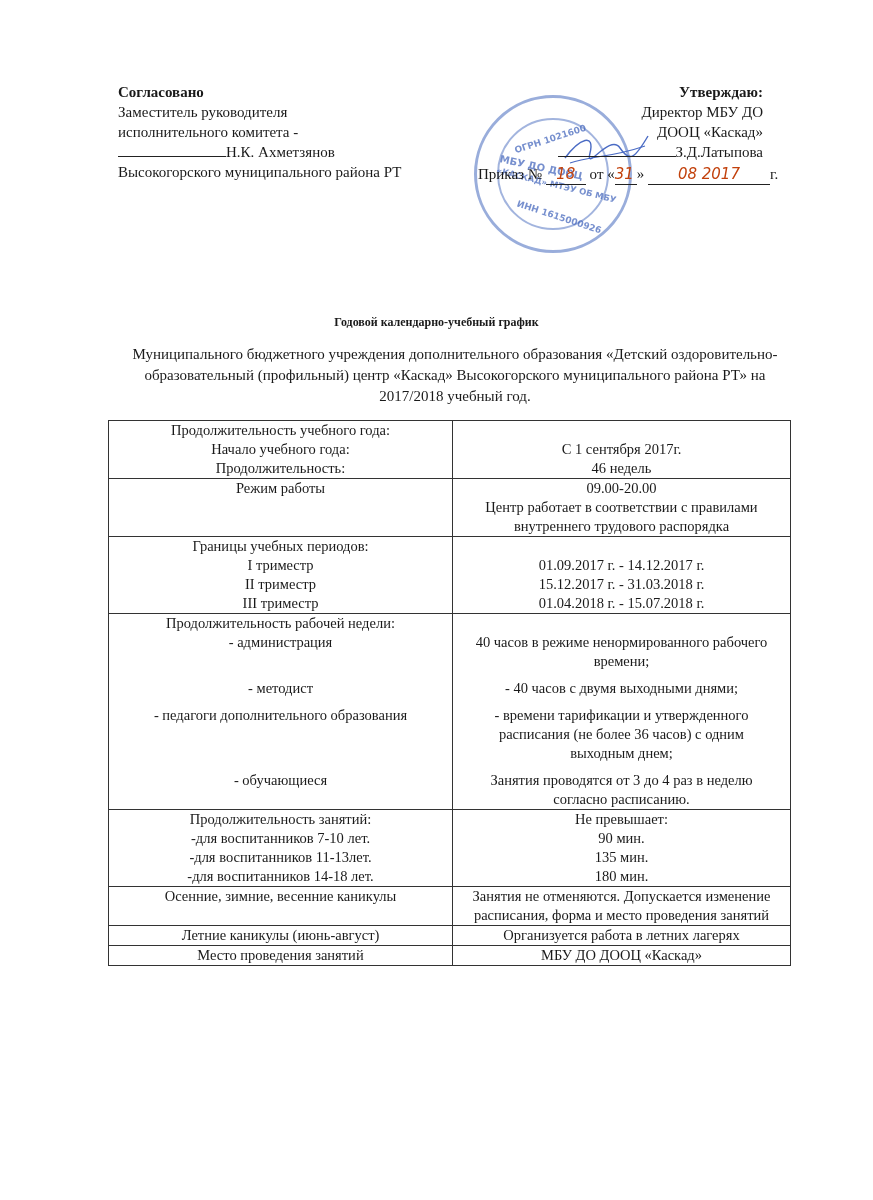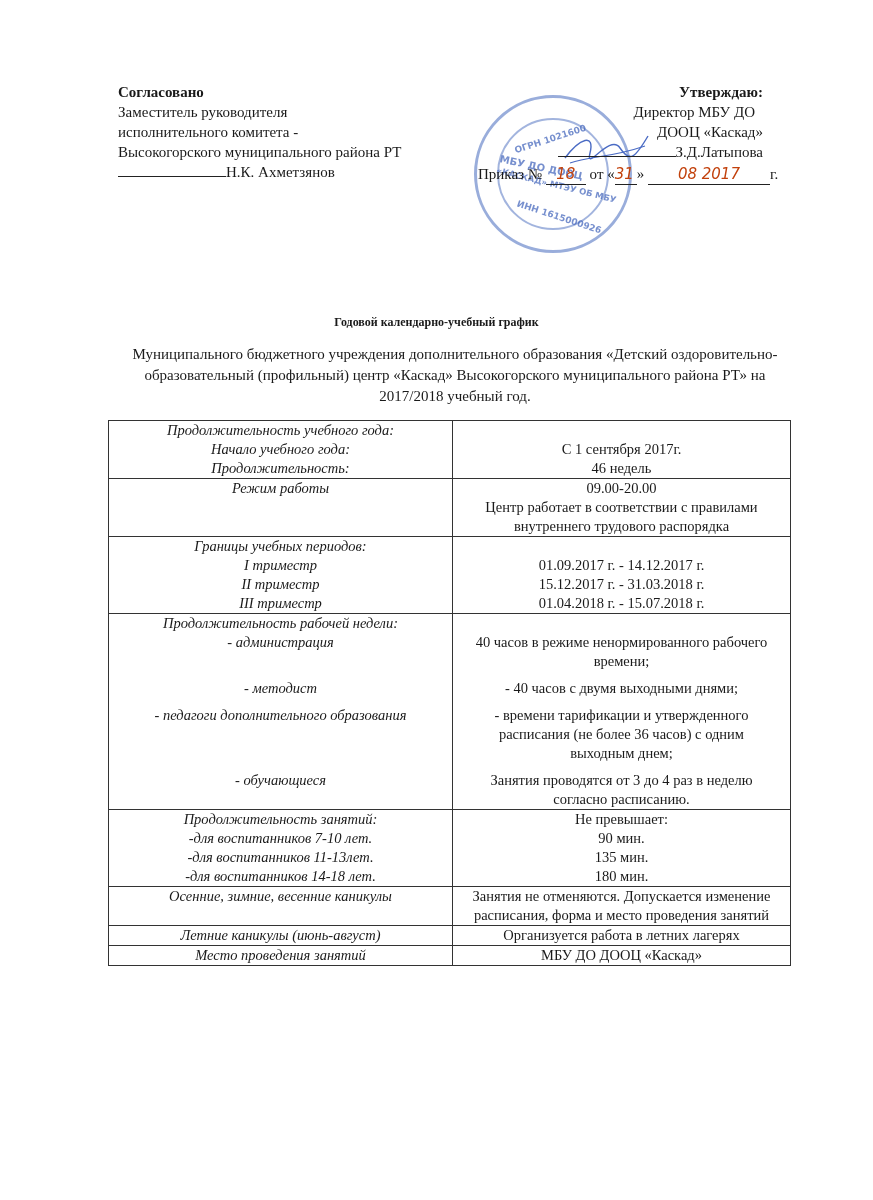--- a/index.html
+++ b/index.html
@@ -15,21 +15,21 @@
     .handwriting { font-family: "DejaVu Sans", sans-serif; font-style: italic; color: #c2410c; font-size: 15px; }
     .title { left: 0; width: 873px; text-align: center; font-size: 12px; font-weight: bold; top: 303px; margin-top: 12px; }
     .subtitle { left: 120px; width: 670px; text-align: center; font-size: 15px; line-height: 21px; top: 344px; }
     table.sched {
       position: absolute; left: 108px; top: 420px; width: 683px;
       border-collapse: collapse; font-size: 14.5px; line-height: 19px;
     }
     table.sched td {
       border: 1.3px solid #333; vertical-align: top; padding: 0 4px; text-align: center;
     }
-    table.sched td.c1 { width: 335px; font-style: italic; }
+    table.sched td.c1 { width: 335px; }
     .line { display: block; }
     .left { text-align: center; }
     .gap { display: block; height: 19px; }
     .stamp {
       position: absolute; left: 474px; top: 95px; width: 158px; height: 158px;
       border-radius: 50%; border: 3px solid rgba(70, 105, 190, 0.55);
       box-sizing: border-box;
     }
     .stamp-inner {
       position: absolute; left: 20px; top: 20px; width: 112px; height: 112px;
@@ -45,42 +45,42 @@
       position: absolute; left: 560px; top: 128px; width: 90px; height: 40px;
     }
   </style>
 </head>
 <body>
 
 <div class="abs" style="left:118px; top:82px;">
   <div class="hdr-line bold">Согласовано</div>
   <div class="hdr-line">Заместитель руководителя</div>
   <div class="hdr-line">исполнительного комитета -</div>
-  <div class="hdr-line">Высокогорского муниципального района РТ</div>
   <div class="hdr-line">
     <span class="sig-line" style="width:108px;"></span><span>Н.К. Ахметзянов</span>
   </div>
+  <div class="hdr-line">Высокогорского муниципального района РТ</div>
 </div>
 
 <div class="stamp">
   <div class="stamp-inner"></div>
   <div class="stamp-text" style="left:36px; top:36px; transform: rotate(-18deg);">ОГРН 1021600</div>
   <div class="stamp-text" style="left:22px; top:64px; transform: rotate(12deg); font-size:10px;">МБУ ДО ДООЦ</div>
   <div class="stamp-text" style="left:18px; top:82px; transform: rotate(14deg); font-size:8.5px;">«КАСКАД» МТЭУ ОБ МБУ</div>
   <div class="stamp-text" style="left:38px; top:114px; transform: rotate(18deg);">ИНН 1615000926</div>
 </div>
 
 <svg class="signature" viewBox="0 0 90 40">
   <path d="M5 30 C20 10, 35 5, 30 25 S50 5, 60 20 S75 30, 88 8" stroke="#4a6bc4" stroke-width="1.4" fill="none"></path>
   <path d="M10 35 C30 28, 50 30, 85 18" stroke="#4a6bc4" stroke-width="1.1" fill="none"></path>
 </svg>
 
 <div class="abs" style="right:110px; top:82px; text-align:right;">
   <div class="hdr-line bold">Утверждаю:</div>
-  <div class="hdr-line" style="margin-right:8px;">Директор МБУ ДО</div>
+  <div class="hdr-line" style="margin-right:0;">Директор МБУ ДО</div>
   <div class="hdr-line">ДООЦ «Каскад»</div>
   <div class="hdr-line">
     <span class="sig-line" style="width:118px;"></span><span>З.Д.Латыпова</span>
   </div>
 </div>
 
 <div class="abs hdr-line" style="left:478px; top:164px;">
   <span>Приказ №</span>
   <span class="sig-line handwriting" style="width:40px; text-align:center; height:auto;">18</span>
   <span>от «</span><span class="sig-line handwriting" style="width:22px; height:auto;">31</span><span>»</span>

